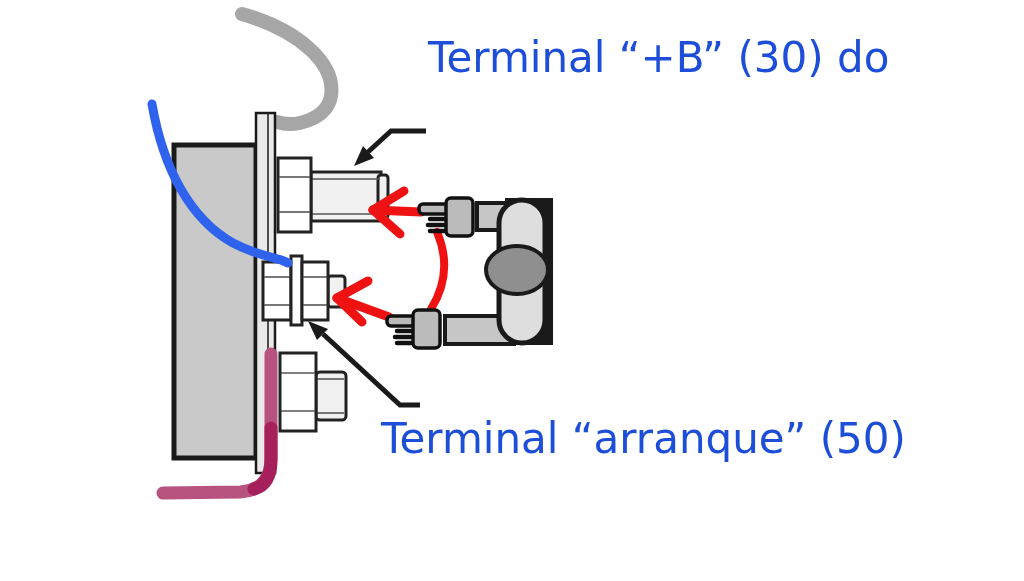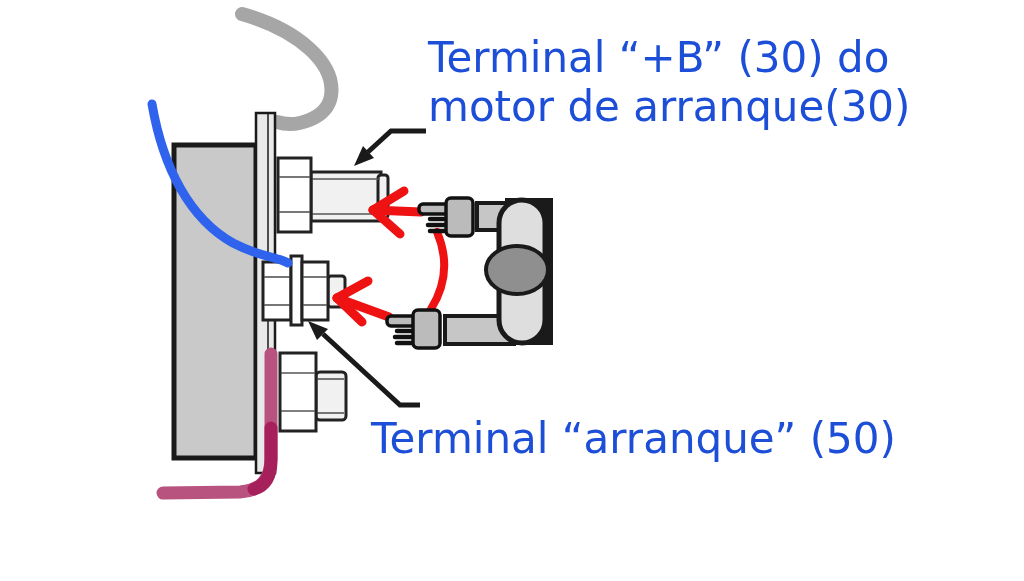--- a/index.html
+++ b/index.html
@@ -3,21 +3,21 @@
 <meta charset="utf-8">
 <style>
   html,body{margin:0;padding:0;background:#fff;}
   #stage{position:relative;width:1024px;height:581px;background:#ffffff;overflow:hidden;
          font-family:"DejaVu Sans", sans-serif;}
   #diagram-svg{position:absolute;left:0;top:0;}
   .callout{position:absolute;color:#1d4ed8;font-size:42px;line-height:49px;
            letter-spacing:0px;white-space:nowrap;}
   .callout span{display:block;}
   #label-terminal-b{left:428px;top:33px;}
-  #label-terminal-50{left:371px;top:414px;}
+  #label-terminal-50{left:381px;top:414px;}
   .metal{fill:#ffffff;stroke:#222222;stroke-width:3;}
   .metal-light{fill:#f1f1f1;stroke:#222222;stroke-width:3;}
   .thread{stroke:#555555;stroke-width:1.6;fill:none;}
   .wire{fill:none;stroke-linecap:round;}
   .redline{fill:none;stroke-linecap:round;stroke-linejoin:round;}
   .leader{fill:none;stroke:#1a1a1a;stroke-width:5;stroke-linejoin:miter;}
   .hand{stroke:#111111;stroke-width:3.5;}
   .handbar{stroke:#111111;stroke-width:4.5;stroke-linecap:round;}
 </style>
 </head>
@@ -117,20 +117,19 @@
     </g>
 
     <g>
       <path class="leader" d="M 420,405 L 400,405 L 323,334"></path>
       <polygon fill="#1a1a1a" points="308,321 328,329 317,340"></polygon>
     </g>
   </svg>
 
   <div class="callout" id="label-terminal-b">
     <span>Terminal “+B” (30) do</span>
-    <span>motor de arranque(30)</span>
   </div>
 
   <div class="callout" id="label-terminal-50">
     <span>Terminal “arranque” (50)</span>
   </div>
 
 </div>
 
 </body></html>

